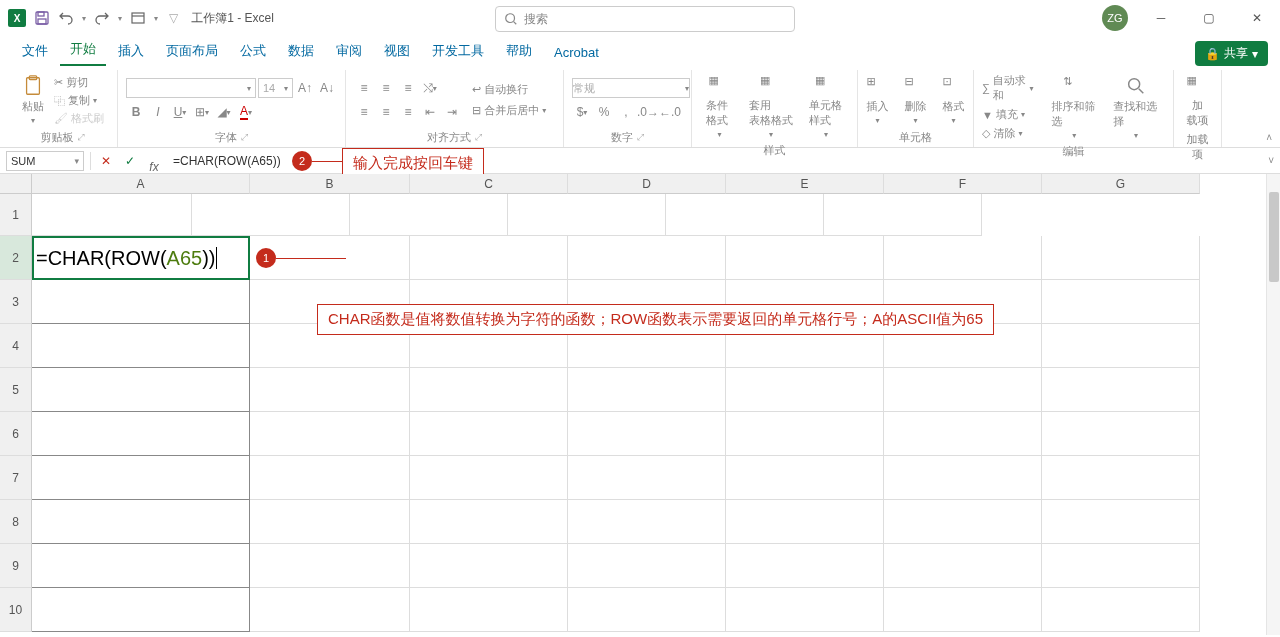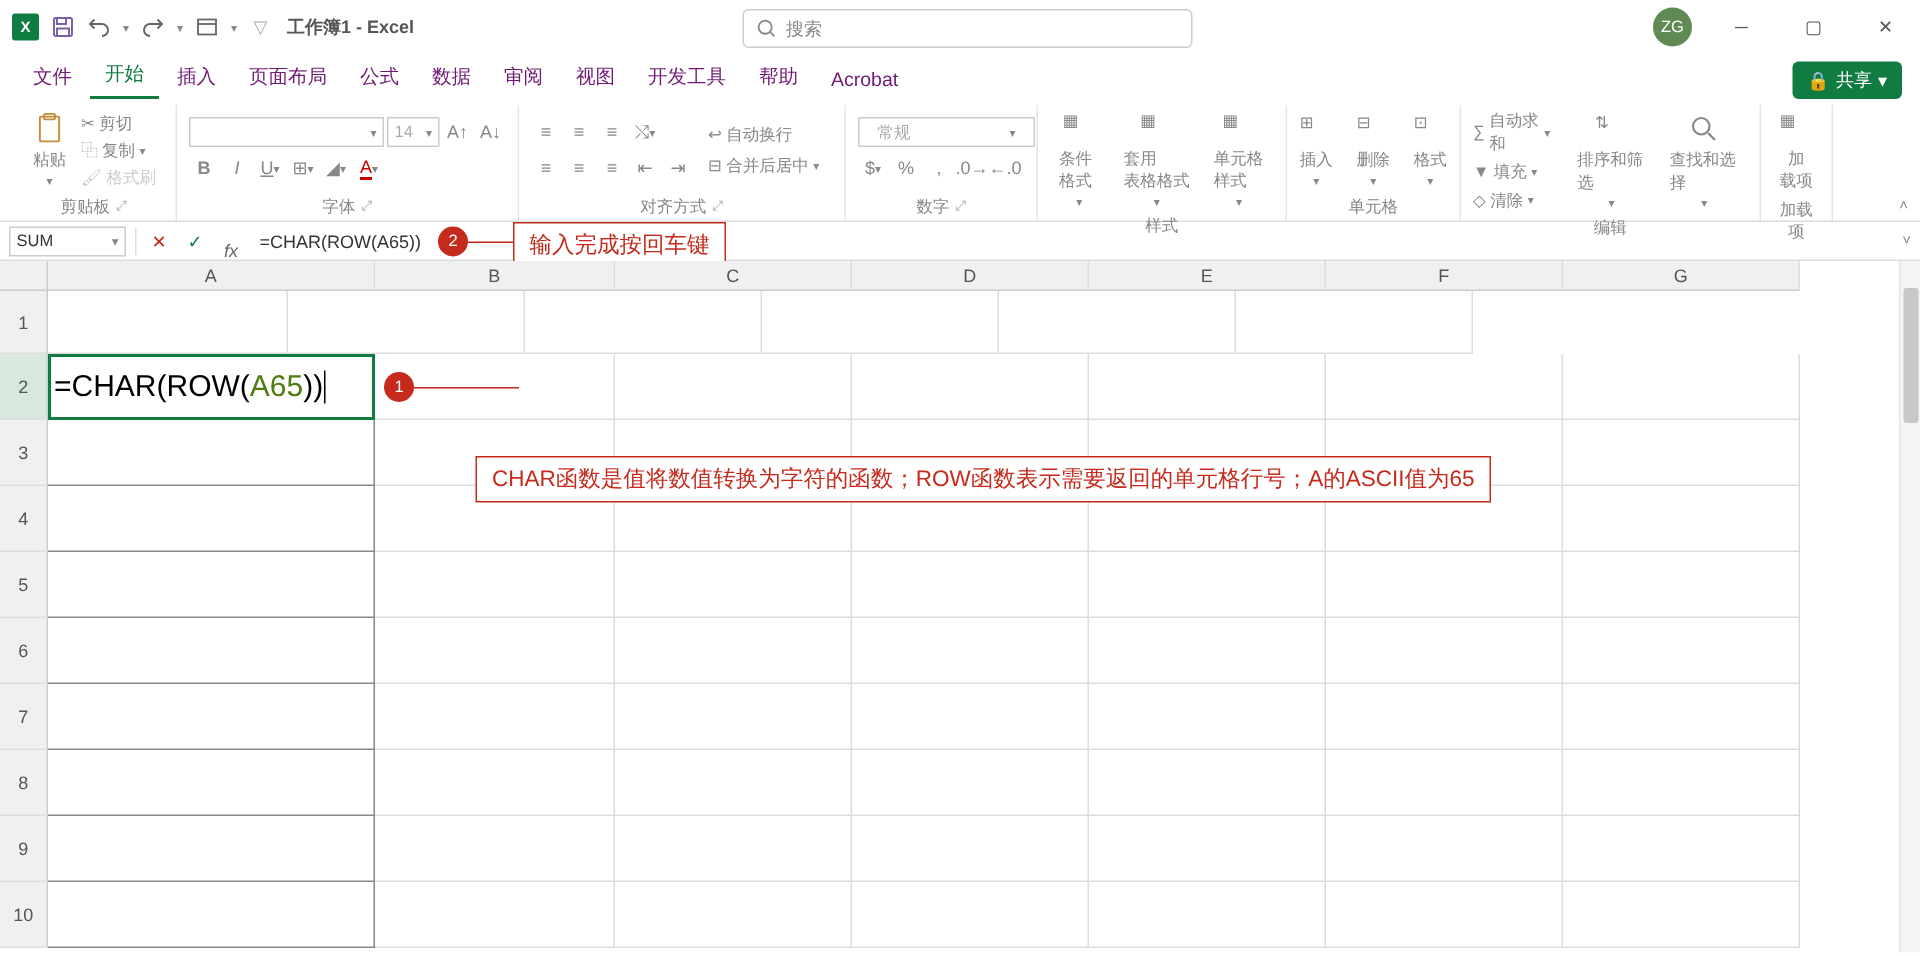--- a/index.html
+++ b/index.html
@@ -2,47 +2,47 @@
 <html><head>
 <meta charset="utf-8">
 <style>
 * { margin: 0; padding: 0; box-sizing: border-box; font-family: "Microsoft YaHei", "Segoe UI", sans-serif; }
 body { background: #fff; width: 1280px; height: 637px; overflow: hidden; font-size: 12px; color: #333; }
 
 .titlebar { height: 36px; display: flex; align-items: center; padding: 0 8px; background: #fff; }
 .titlebar .left-icons { display: flex; align-items: center; gap: 8px; }
 .titlebar .app-icon { width: 18px; height: 18px; background: #107c41; border-radius: 2px; display: flex; align-items: center; justify-content: center; color: #fff; font-size: 10px; font-weight: bold; }
 .titlebar .qa-icon { width: 16px; height: 16px; color: #555; }
-.titlebar .title-text { margin-left: 10px; font-size: 12px; color: #555; font-weight: bold; }
+.titlebar .title-text { margin-left: 10px; font-size: 12px; color: #555; }
 .titlebar .search-box { position: absolute; left: 495px; top: 6px; width: 300px; height: 26px; border: 1px solid #ccc; border-radius: 4px; display: flex; align-items: center; padding: 0 8px; gap: 6px; color: #888; }
 .titlebar .search-box svg { width: 14px; height: 14px; }
 .titlebar .right-controls { margin-left: auto; display: flex; align-items: center; gap: 18px; }
 .titlebar .avatar { width: 26px; height: 26px; border-radius: 50%; background: #608a54; color: #fff; display: flex; align-items: center; justify-content: center; font-size: 11px; }
 .titlebar .win-btn { width: 30px; height: 30px; display: flex; align-items: center; justify-content: center; color: #555; }
 
 .tabs { height: 30px; display: flex; align-items: flex-end; padding: 0 12px; gap: 2px; }
-.tab { padding: 6px 10px; font-size: 13px; color: #701a75; cursor: pointer; }
+.tab { padding: 6px 10px; font-size: 13px; color: #0369a1; cursor: pointer; }
 .tab.active { background: #fff; color: #107c41; border-bottom: 2px solid #107c41; font-weight: 500; }
 .share-btn { margin-left: auto; background: #107c41; color: #fff; padding: 4px 10px; border-radius: 4px; font-size: 12px; display: flex; align-items: center; gap: 4px; }
 
 .ribbon { height: 82px; border-bottom: 1px solid #ddd; display: flex; padding: 4px 8px 0 8px; position: relative; background: #fff; }
 .ribbon-group { border-right: 1px solid #e5e5e5; padding: 2px 8px 2px 8px; display: flex; flex-direction: column; justify-content: space-between; }
 .ribbon-group:last-child { border-right: none; }
 .group-body { flex: 1; display: flex; align-items: center; gap: 4px; font-size: 11px; color: #888; }
 .group-label { font-size: 11px; color: #888; text-align: center; padding-top: 2px; display: flex; justify-content: center; align-items: center; gap: 4px; }
 .group-label .launcher { font-size: 9px; color: #aaa; }
 .big-btn { display: flex; flex-direction: column; align-items: center; gap: 2px; color: #888; padding: 2px 6px; font-size: 11px; }
 .big-btn svg, .big-btn .ico { width: 22px; height: 22px; }
 .mini-row { display: flex; align-items: center; gap: 3px; padding: 1px 0; font-size: 11px; color: #888; }
 .col { display: flex; flex-direction: column; gap: 1px; }
 .small-btn { width: 20px; height: 20px; display: flex; align-items: center; justify-content: center; color: #888; border: 1px solid transparent; font-size: 12px; }
 .dd { font-size: 8px; color: #888; }
 .font-select { width: 130px; height: 20px; border: 1px solid #ccc; display: flex; align-items: center; padding: 0 4px; font-size: 11px; color: #aaa; }
 .size-select { width: 35px; height: 20px; border: 1px solid #ccc; display: flex; align-items: center; padding: 0 4px; font-size: 11px; color: #aaa; }
-.num-select { width: 118px; height: 20px; border: 1px solid #ccc; display: flex; align-items: center; padding: 0 12px; font-size: 11px; color: #aaa; }
+.num-select { width: 118px; height: 20px; border: 1px solid #ccc; display: flex; align-items: center; padding: 0 0; font-size: 11px; color: #aaa; }
 .collapse-caret { position: absolute; right: 8px; bottom: 4px; font-size: 10px; color: #888; }
 
 .fbar { height: 26px; border-bottom: 1px solid #ddd; display: flex; align-items: center; padding: 0 6px; gap: 6px; position: relative; }
 .name-box { width: 78px; height: 20px; border: 1px solid #ccc; padding: 0 4px; font-size: 11px; display: flex; align-items: center; }
 .name-box .dd-caret { margin-left: auto; font-size: 9px; color: #888; }
 .fbar .sep { width: 1px; height: 18px; background: #ddd; }
 .fbar-btn { width: 18px; height: 18px; display: flex; align-items: center; justify-content: center; color: #666; }
 .fbar-btn.cancel { color: #c42b1c; }
 .fbar-btn.confirm { color: #107c41; }
 .fbar .fx { font-style: italic; font-size: 12px; color: #666; margin-top: 12px; }

